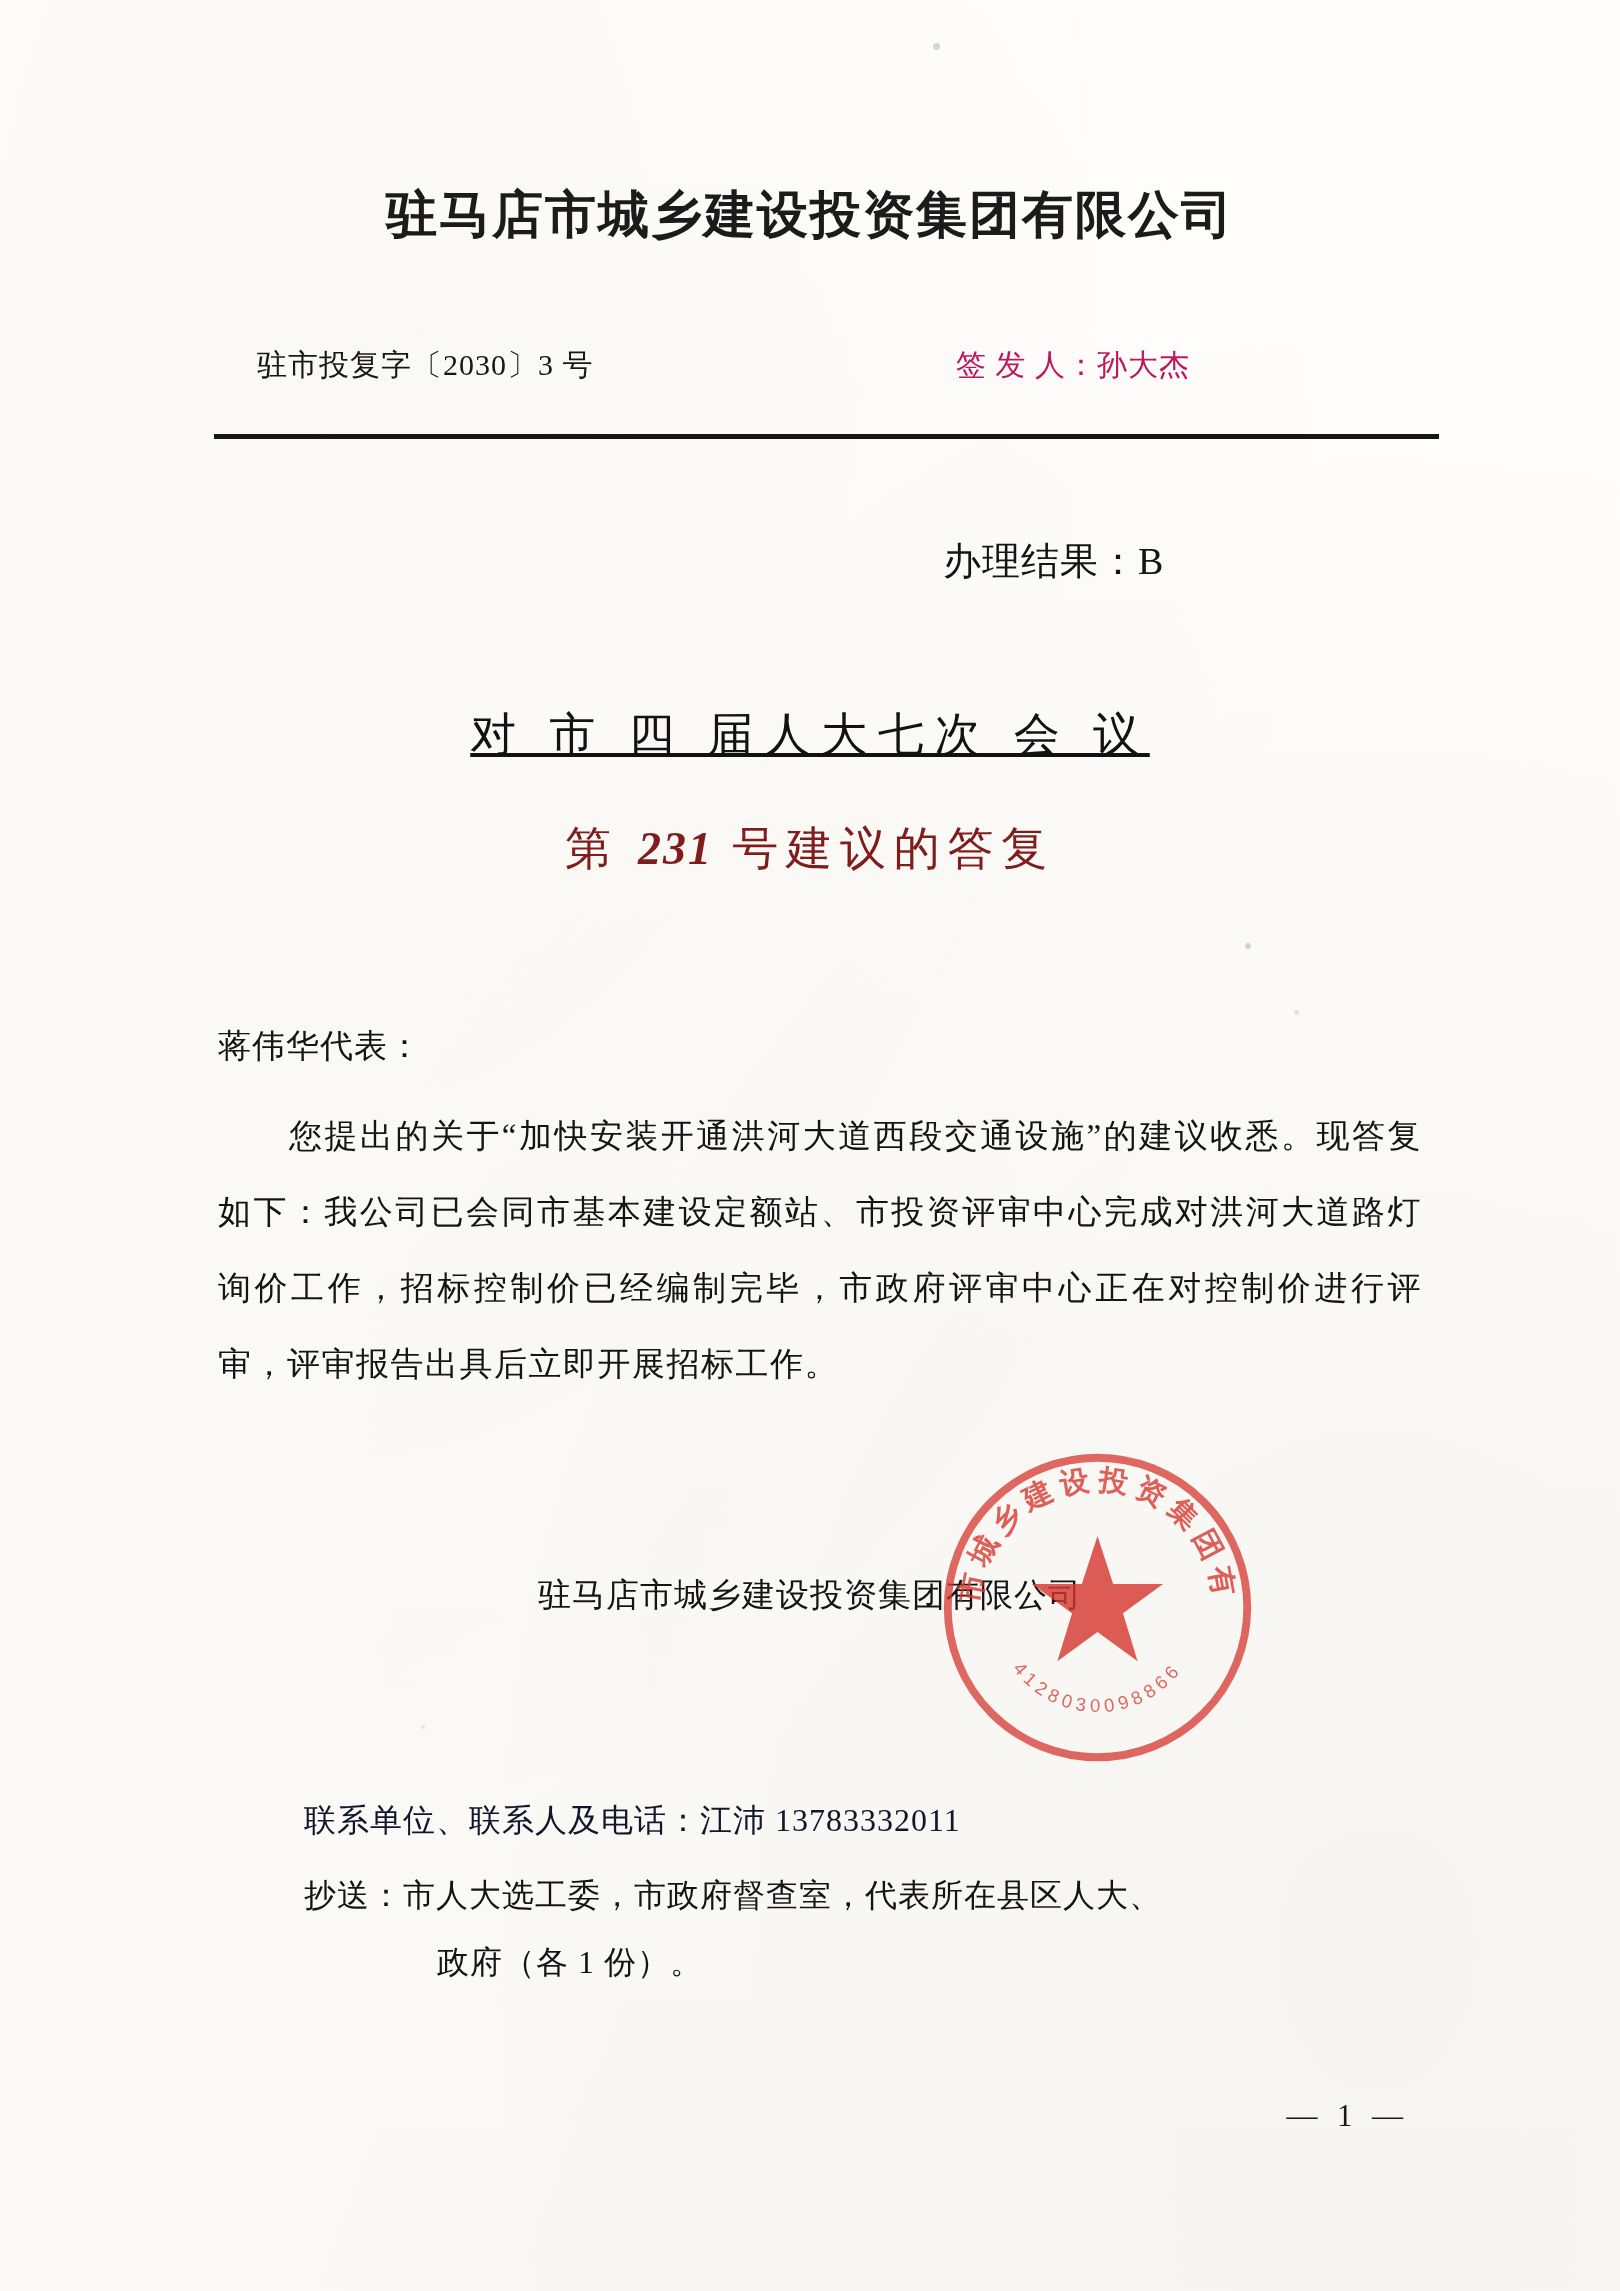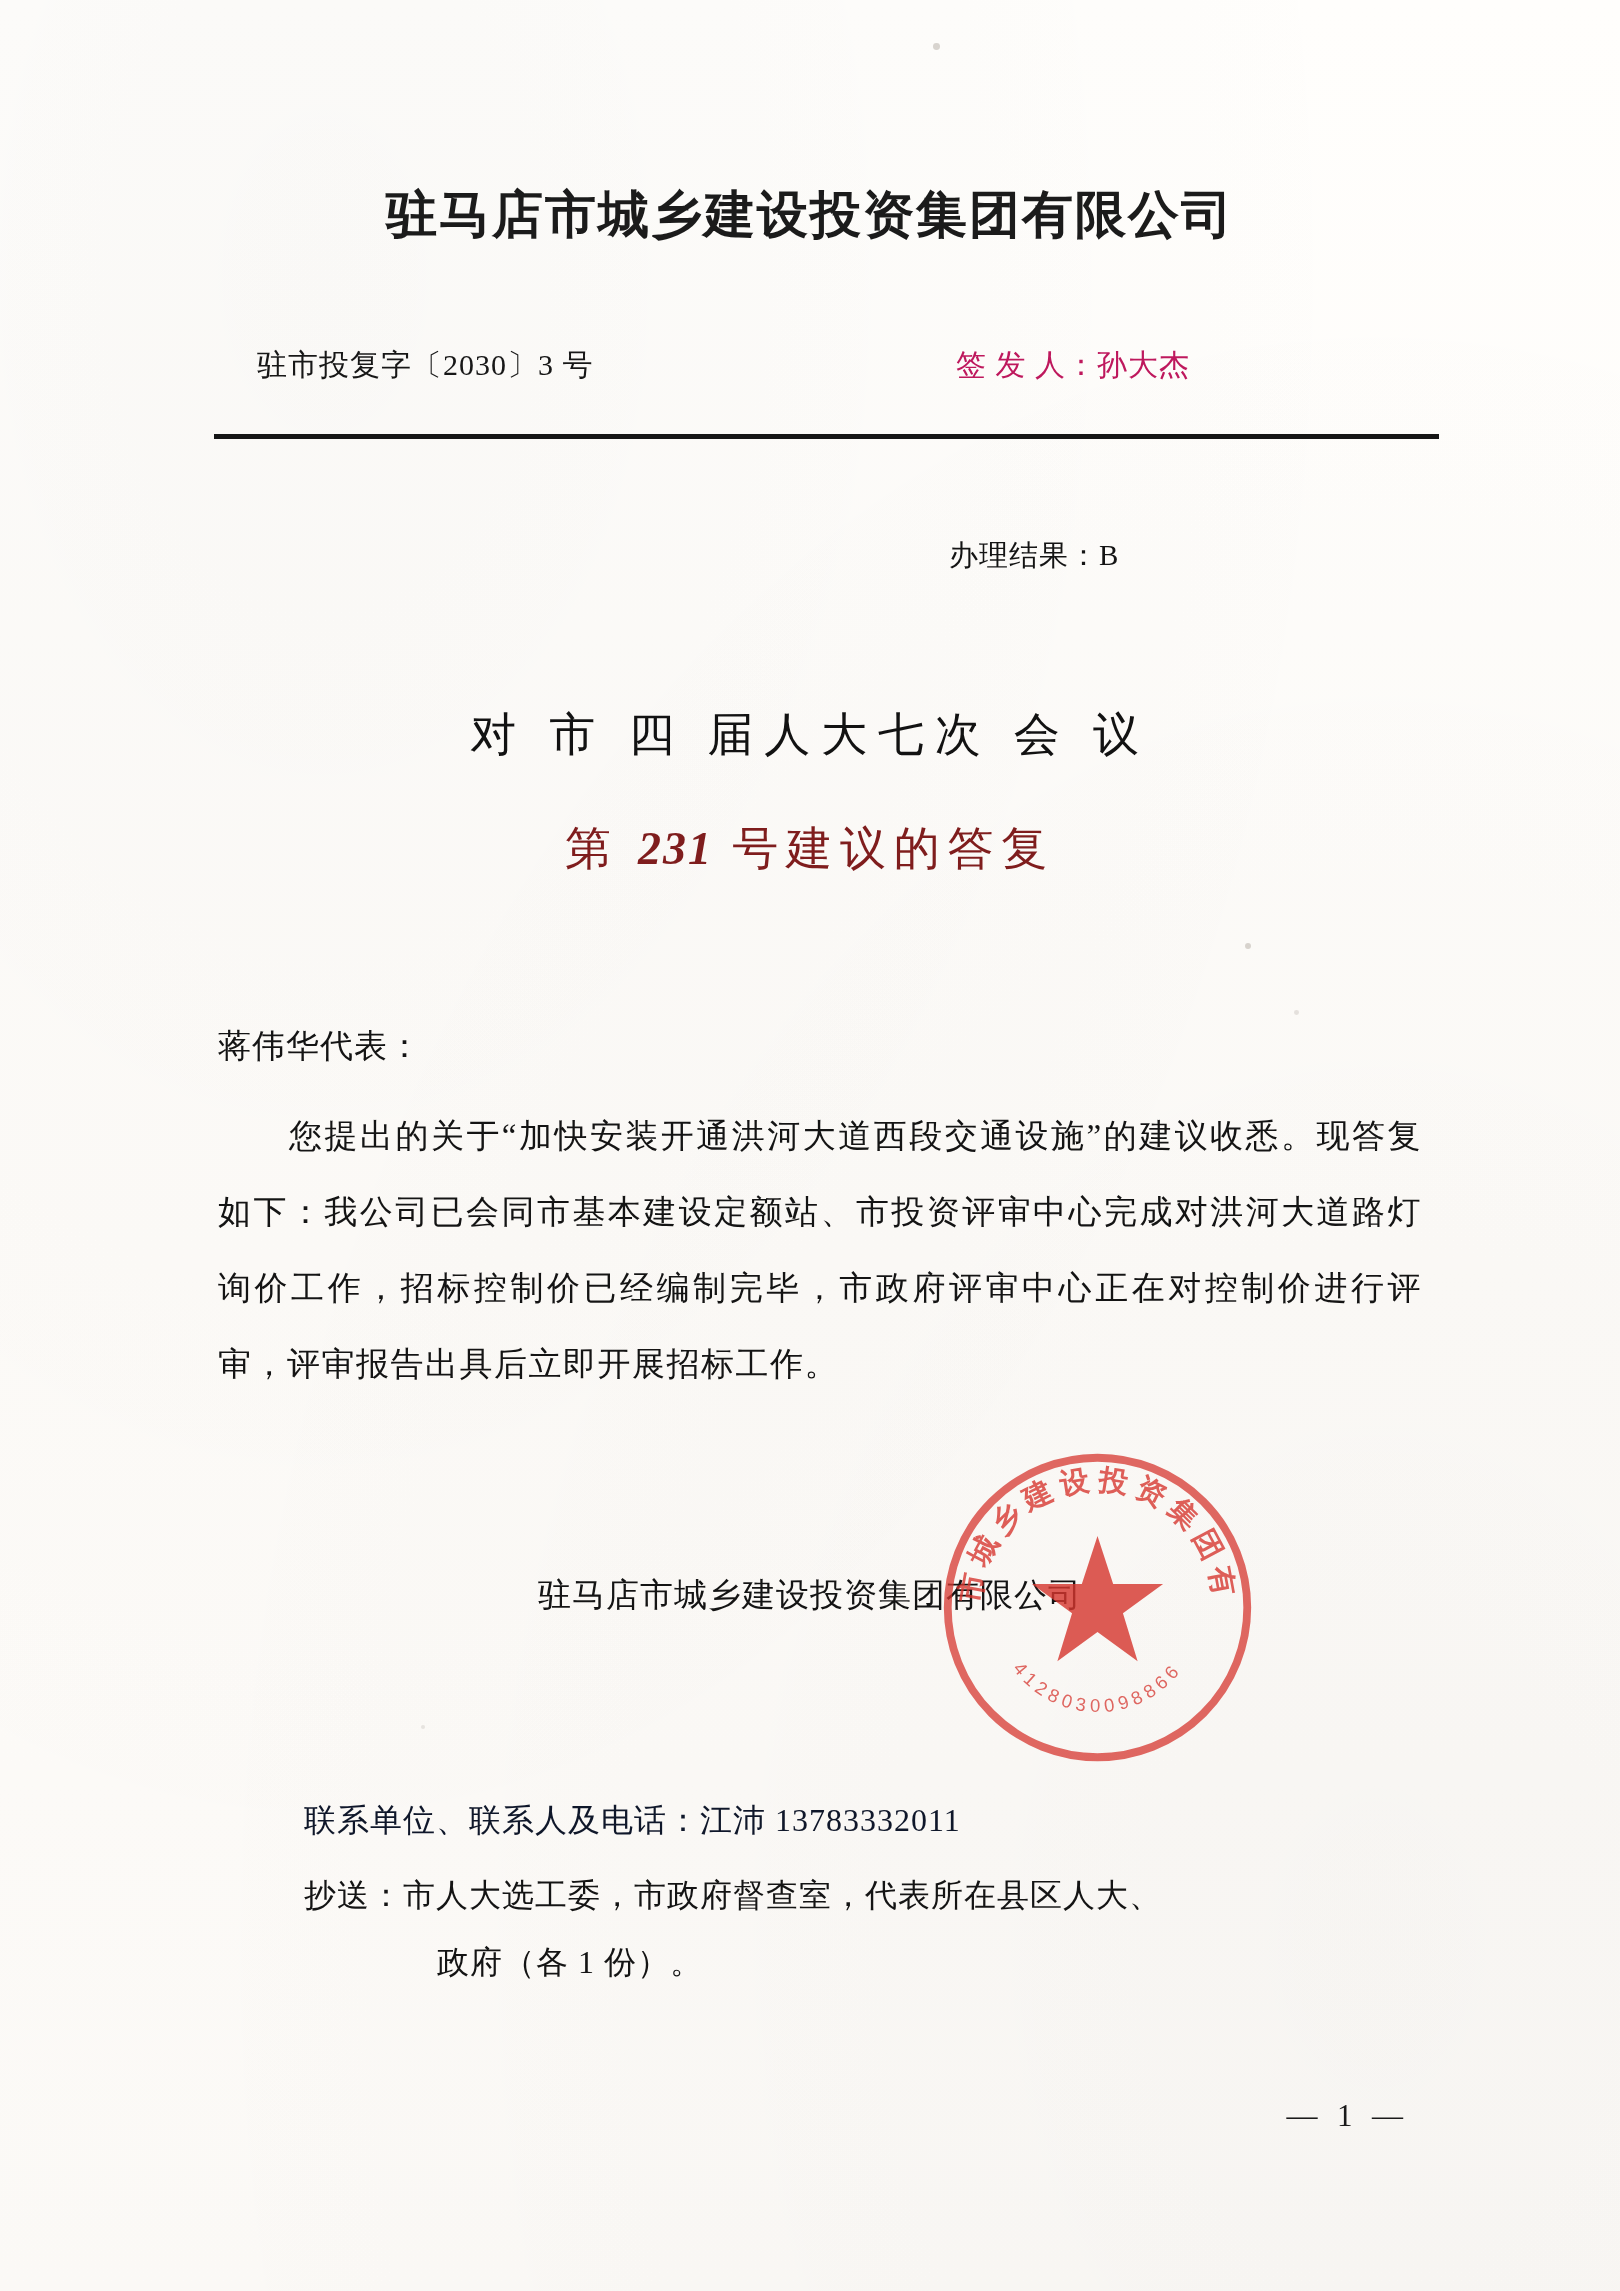--- a/index.html
+++ b/index.html
@@ -78,38 +78,38 @@
     left: 214px;
     width: 1225px;
     height: 4.9px;
     background: #161616;
   }
 
   .result-line {
     position: absolute;
     top: 536px;
     left: 943px;
-    font-size: 29px;
-    color: #141414;
-    letter-spacing: 1px;
-    white-space: nowrap;
-    margin-left: 6px;
+    font-size: 38px;
+    color: #141414;
+    letter-spacing: 1px;
+    white-space: nowrap;
   }
 
   
   .main-title {
     position: absolute;
     top: 704px;
     left: 0;
     width: 100%;
     text-align: center;
     font-size: 46px;
     color: #121212;
     letter-spacing: 10.8px;
     white-space: nowrap;
+    text-decoration: underline;
   }
   .main-title-2 {
     position: absolute;
     top: 818px;
     left: 0;
     width: 100%;
     text-align: center;
     font-size: 46px;
     color: #7f1d1d;
     letter-spacing: 7.8px;

